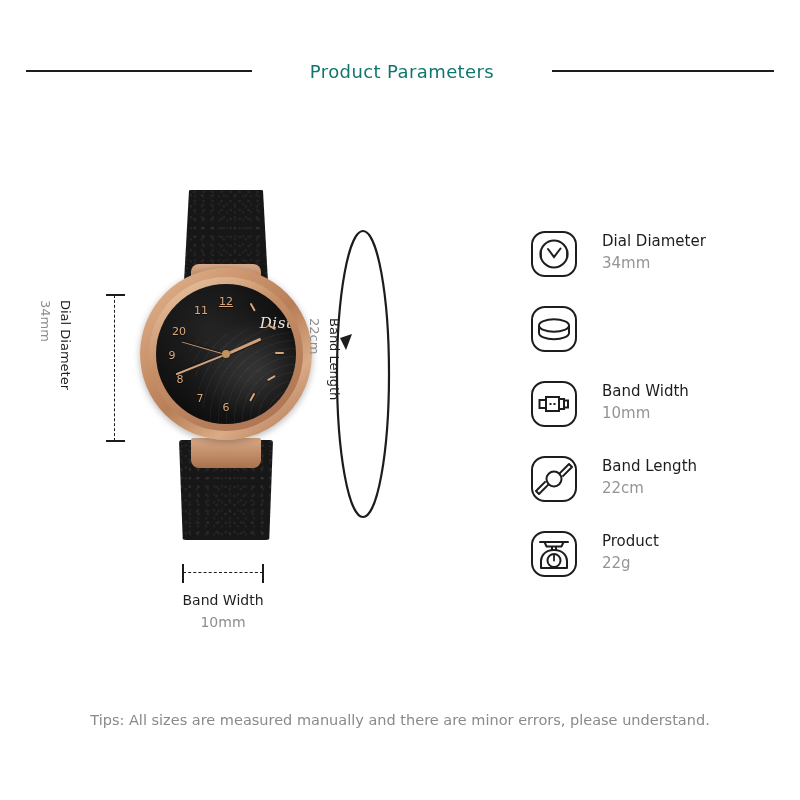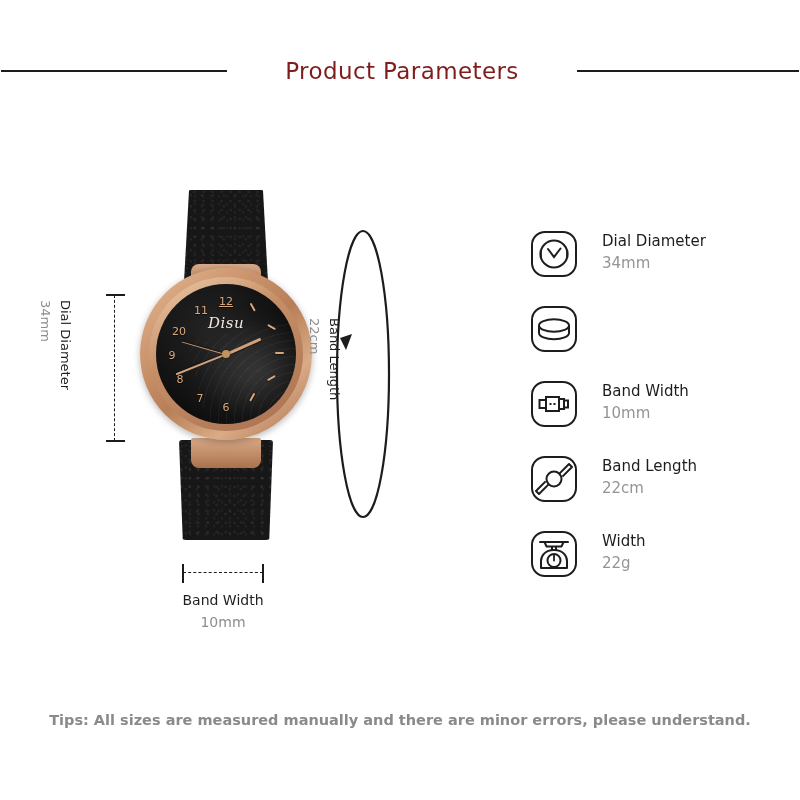--- a/index.html
+++ b/index.html
@@ -29,23 +29,23 @@
     justify-content: center;
   }
   .rule {
     height: 2px;
     background: #1d1d1d;
     flex: 0 0 auto;
   }
   .rule-left  { width: 226px; margin-right: 58px; }
   .rule-right { width: 222px; margin-left: 58px; }
   .page-title {
-    font-size: 23px;
+    font-size: 18px;
     letter-spacing: .4px;
-    color: #7f1d1d;
+    color: #0f766e;
     white-space: nowrap;
     font-weight: 400;
   }
 
   
   .watch-stage {
     position: absolute;
     left: 128px;
     top: 190px;
     width: 198px;
@@ -153,21 +153,21 @@
     height: 2.4px;
     border-radius: 1.4px;
     background: #d6a67d;
     box-shadow: 0 1px 1px rgba(0,0,0,.5);
   }
   .brand {
     position: absolute;
     left: 0;
     top: 30px;
     width: 140px;
-    text-align: center;
+    text-align: right;
     font-family: "DejaVu Serif", "Liberation Serif", serif;
     font-style: italic;
     font-size: 15px;
     color: #f3e6dc;
     letter-spacing: .5px;
   }
   .hand {
     position: absolute;
     background: #cfa079;
     transform-origin: 0 50%;
@@ -290,21 +290,20 @@
 
   
   .footer {
     position: absolute;
     left: 0;
     top: 712px;
     width: 800px;
     text-align: center;
     font-size: 14.5px;
     color: #8a8a8a;
-    font-weight: bold;
   }
 </style>
 </head>
 <body>
 
 <div class="header">
   <div class="rule rule-left"></div>
   <div class="page-title">Product Parameters</div>
   <div class="rule rule-right"></div>
 </div>
@@ -437,20 +436,20 @@
         <path d="M12 14 L40 14" stroke="#1d1d1d" stroke-width="2" stroke-linecap="round"></path>
         <path d="M16.5 14 L18.5 18.5 M35.5 14 L33.5 18.5" stroke="#1d1d1d" stroke-width="2"></path>
         <path d="M18 18.5 L34 18.5" stroke="#1d1d1d" stroke-width="2"></path>
         <path d="M24 18.5 L24 22 M28 18.5 L28 22" stroke="#1d1d1d" stroke-width="2"></path>
         <path d="M26 22 C17 22 13 28 13 33 L13 40 L39 40 L39 33 C39 28 35 22 26 22 Z" fill="none" stroke="#1d1d1d" stroke-width="2" stroke-linejoin="round"></path>
         <circle cx="26" cy="32.5" r="6.5" fill="none" stroke="#1d1d1d" stroke-width="2"></circle>
         <path d="M26 27.5 L26 32.5" stroke="#1d1d1d" stroke-width="1.8" stroke-linecap="round"></path>
       </svg>
     </div>
     <div class="spec-text">
-      <div class="spec-label">Width</div>
+      <div class="spec-label">Product</div>
       <div class="spec-value">22g</div>
     </div>
   </div>
 
 </div>
 
 <div class="footer">Tips: All sizes are measured manually and there are minor errors, please understand.</div>
 
 </body></html>

